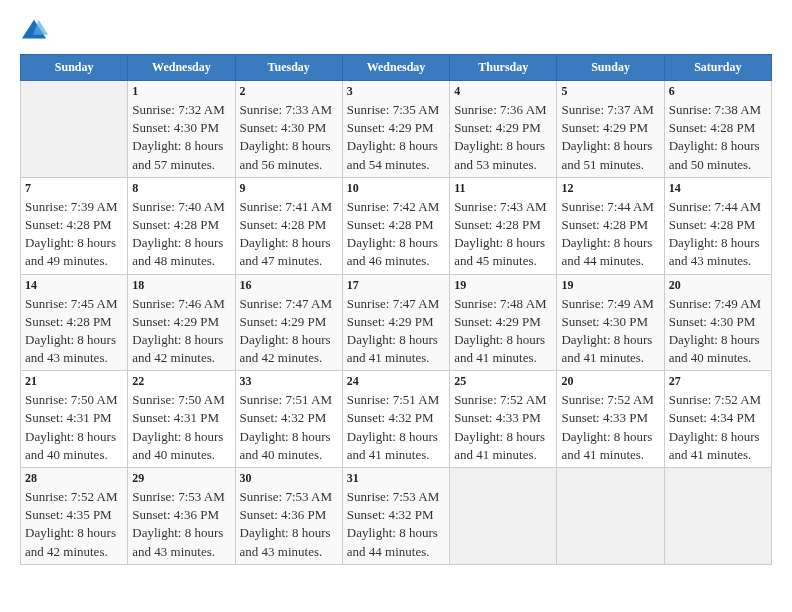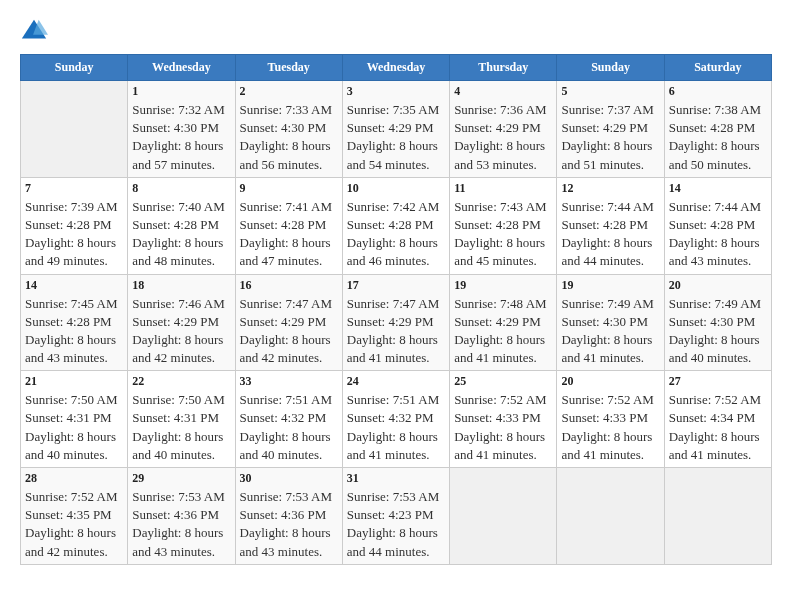--- a/index.html
+++ b/index.html
@@ -348,21 +348,21 @@
           <td>
             <span class="day-num">30</span>
             <div class="day-info">Sunrise: 7:53 AM
 Sunset: 4:36 PM
 Daylight: 8 hours
 and 43 minutes.</div>
           </td>
           <td>
             <span class="day-num">31</span>
             <div class="day-info">Sunrise: 7:53 AM
-Sunset: 4:23 PM
+Sunset: 4:32 PM
 Daylight: 8 hours
 and 44 minutes.</div>
           </td>
           <td class="empty"></td>
           <td class="empty"></td>
           <td class="empty"></td>
         </tr>
       </tbody>
   </table>
 </div>

